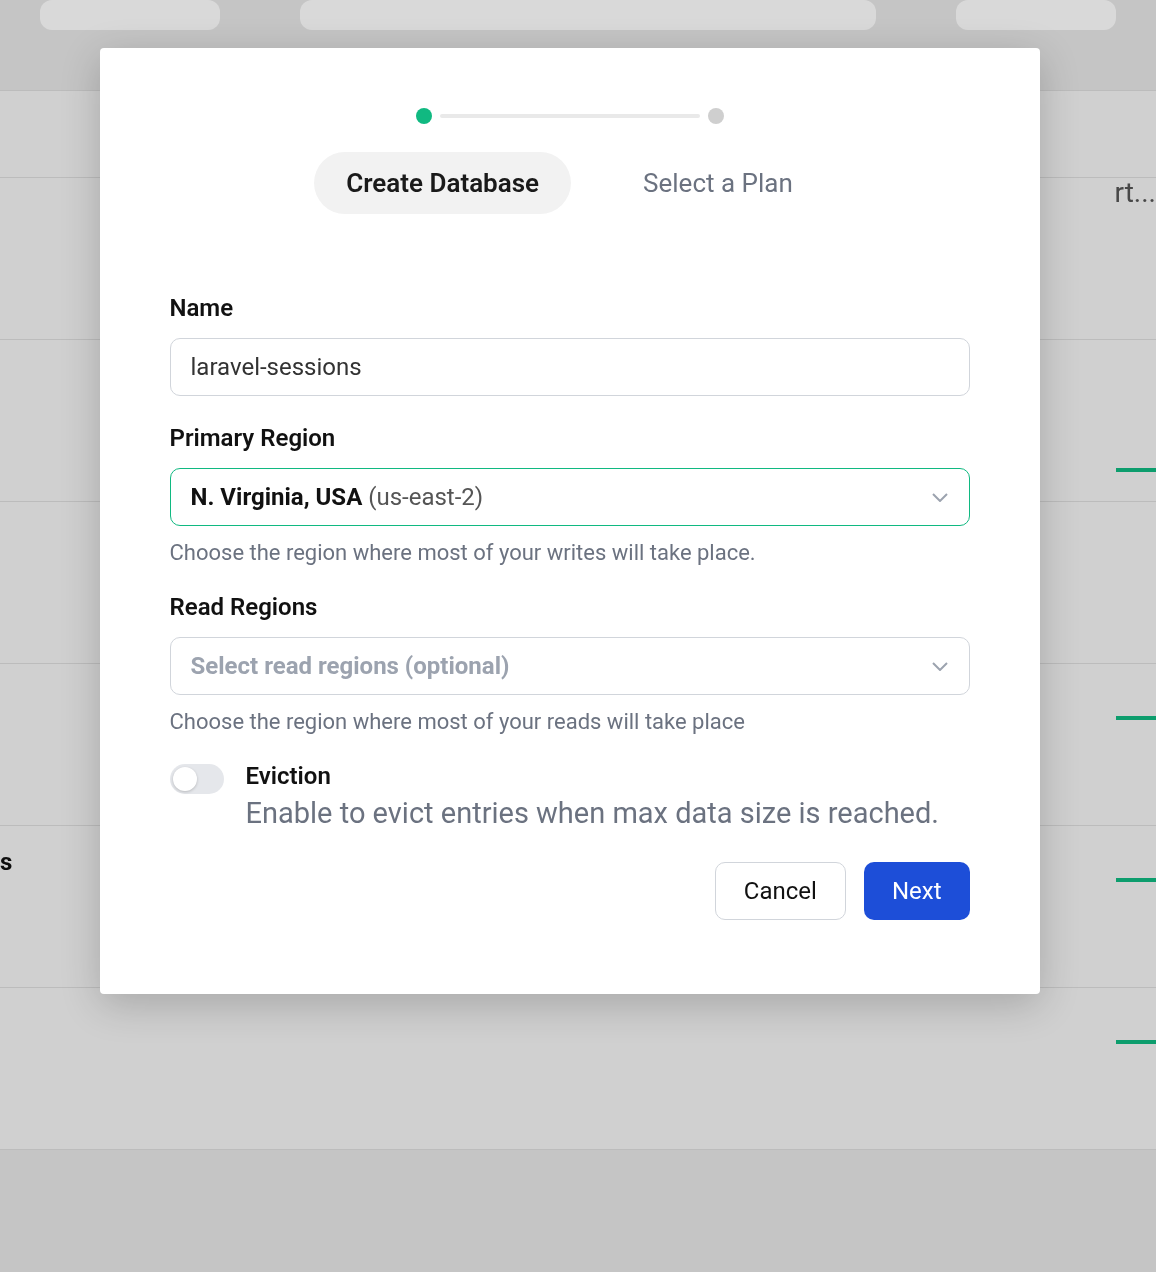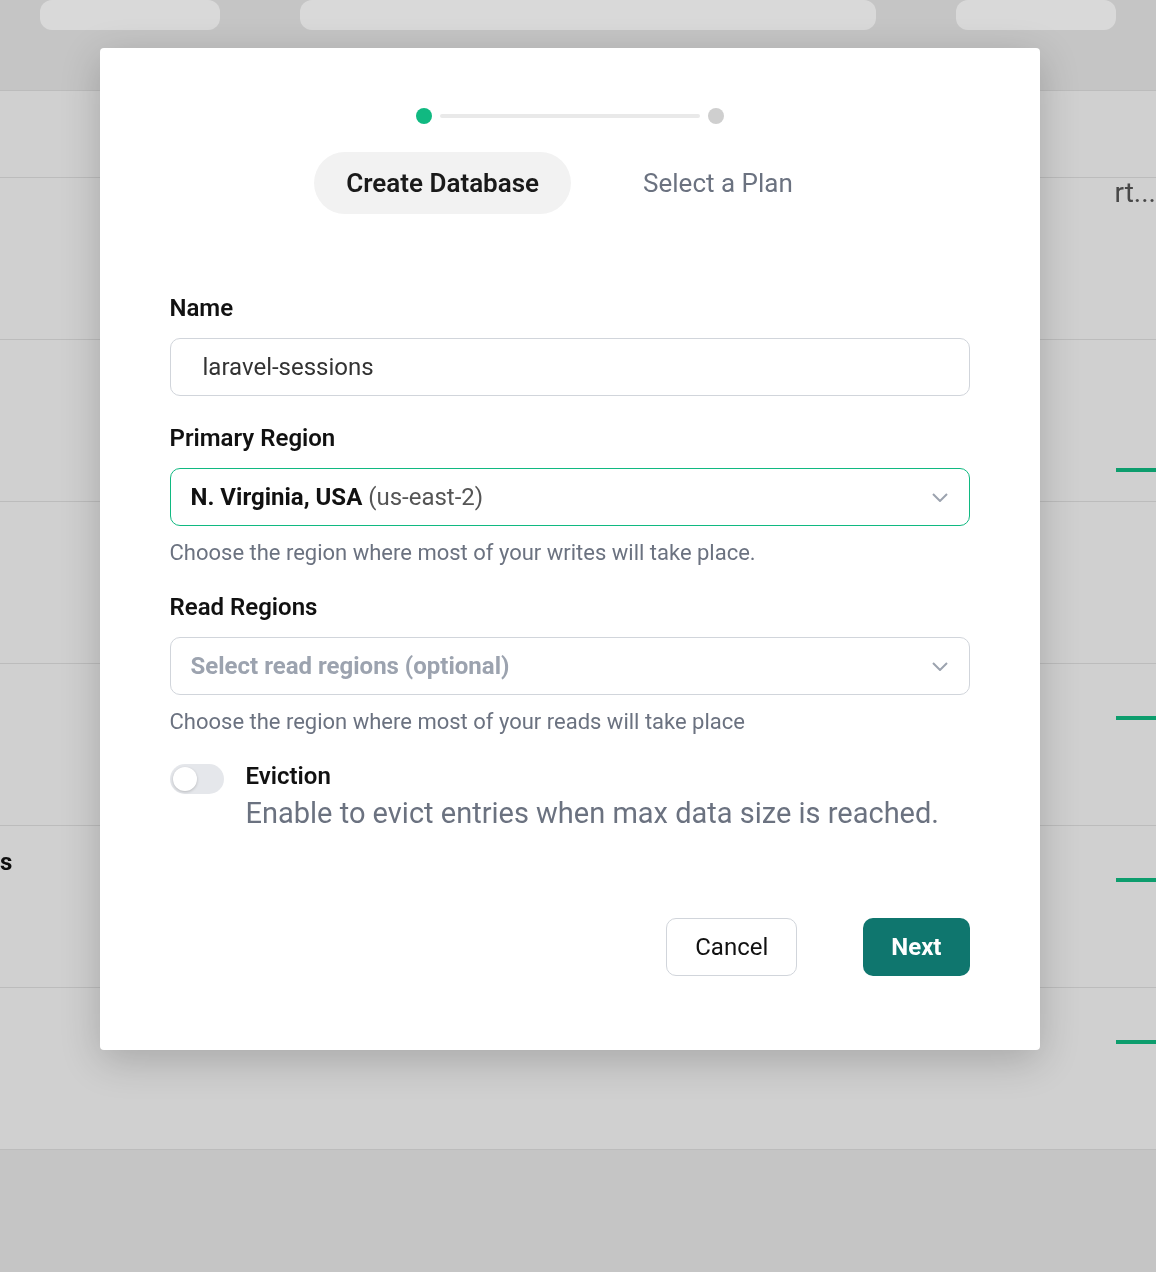--- a/index.html
+++ b/index.html
@@ -104,21 +104,21 @@
     .label {
       font-size: 24px;
       font-weight: 600;
       color: #111;
       margin-bottom: 16px;
       display: block;
     }
     .text-input {
       width: 100%;
       font-size: 24px;
-      padding: 14px 32px;
+      padding: 14px 20px;
       border: 1px solid #d1d5db;
       border-radius: 10px;
       color: #333;
       font-family: inherit;
     }
     .select-wrap {
       position: relative;
       width: 100%;
     }
     .select-box {
@@ -165,21 +165,21 @@
     .helper-text {
       font-size: 22px;
       color: #6b7280;
       margin-top: 14px;
     }
     .toggle-row {
       display: flex;
       align-items: flex-start;
       gap: 22px;
       margin-top: 10px;
-      margin-bottom: 88px;
+      margin-bottom: 32px;
     }
     .toggle {
       width: 54px;
       height: 30px;
       background: #e5e7eb;
       border-radius: 30px;
       position: relative;
       cursor: pointer;
       flex-shrink: 0;
       margin-top: 2px;
@@ -212,31 +212,30 @@
       justify-content: flex-end;
       gap: 18px;
     }
     .btn {
       font-size: 24px;
       padding: 14px 28px;
       border-radius: 10px;
       cursor: pointer;
       font-family: inherit;
       border: none;
-      margin-left: 48px;
     }
     .btn-secondary {
       background: #fff;
       border: 1px solid #d1d5db;
       color: #111;
     }
     .btn-primary {
-      background: #0f766e;
+      background: #1d4ed8;
       color: #fff;
-      font-weight: 700;
+      font-weight: 400;
     }
     .bg-text-right {
       position: absolute;
       top: 176px;
       right: 0;
       font-size: 28px;
       color: #555;
     }
     .bg-text-left {
       position: absolute;

